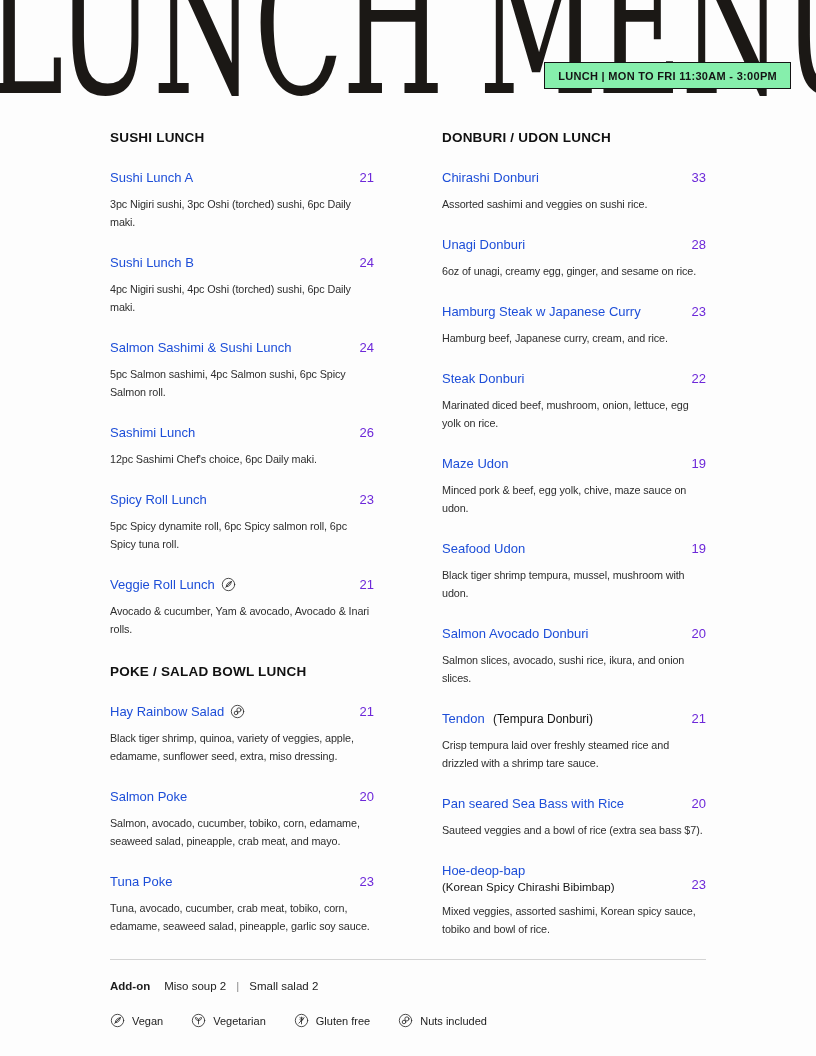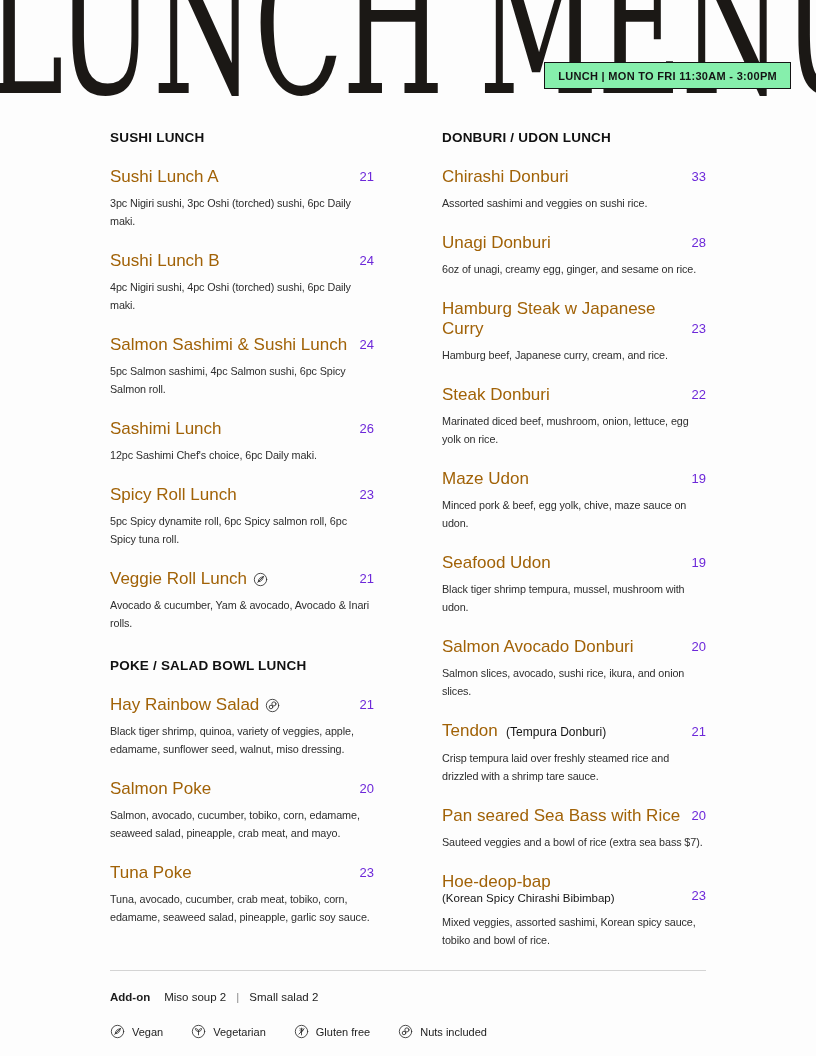--- a/index.html
+++ b/index.html
@@ -60,21 +60,21 @@
     margin-bottom: 22px;
   }
   .item { margin-bottom: 21px; }
   .item-head {
     display: flex;
     justify-content: space-between;
     align-items: flex-end;
     gap: 10px;
   }
   .item-name-block { line-height: 20px; }
-  .item-name { font-size: 17px; color: #a16207; margin-top: 24px; }
+  .item-name { font-size: 13px; color: #1d4ed8; margin-top: 24px; }
   .subname-inline { font-size: 12px; color: #141414; margin-left: 5px; }
   .subname-block { display: block; font-size: 11.5px; color: #141414; line-height: 16px; margin-top: -2px; }
   .item-price { font-size: 13px; color: #6d28d9; line-height: 20px; flex: 0 0 auto; }
   .item-desc {
     font-size: 10.8px;
     letter-spacing: -0.01em;
     line-height: 18px;
     color: #2e2e2e;
     margin-top: 7px;
     max-width: 268px;
@@ -158,21 +158,21 @@
           <div class="section-heading">POKE / SALAD BOWL LUNCH</div>
           <div class="item">
             <div class="item-head">
               <div class="item-name-block"><span class="item-name">Hay Rainbow Salad</span><span class="diet-icon"><svg viewBox="0 0 16 16" fill="none" stroke="#2c2c2c" stroke-width="0.9" stroke-linecap="round" stroke-linejoin="round">
                     <circle cx="8" cy="8" r="6.6"></circle>
                     <circle cx="6.4" cy="9.6" r="1.9"></circle>
                     <circle cx="9.5" cy="6.3" r="2.2"></circle>
                   </svg></span></div>
               <span class="item-price">21</span>
             </div>
-            <p class="item-desc">Black tiger shrimp, quinoa, variety of veggies, apple, edamame, sunflower seed, walnut, miso dressing.</p>
+            <p class="item-desc">Black tiger shrimp, quinoa, variety of veggies, apple, edamame, sunflower seed, extra, miso dressing.</p>
           </div>
           <div class="item">
             <div class="item-head">
               <div class="item-name-block"><span class="item-name">Salmon Poke</span></div>
               <span class="item-price">20</span>
             </div>
             <p class="item-desc">Salmon, avocado, cucumber, tobiko, corn, edamame, seaweed salad, pineapple, crab meat, and mayo.</p>
           </div>
           <div class="item">
             <div class="item-head">

